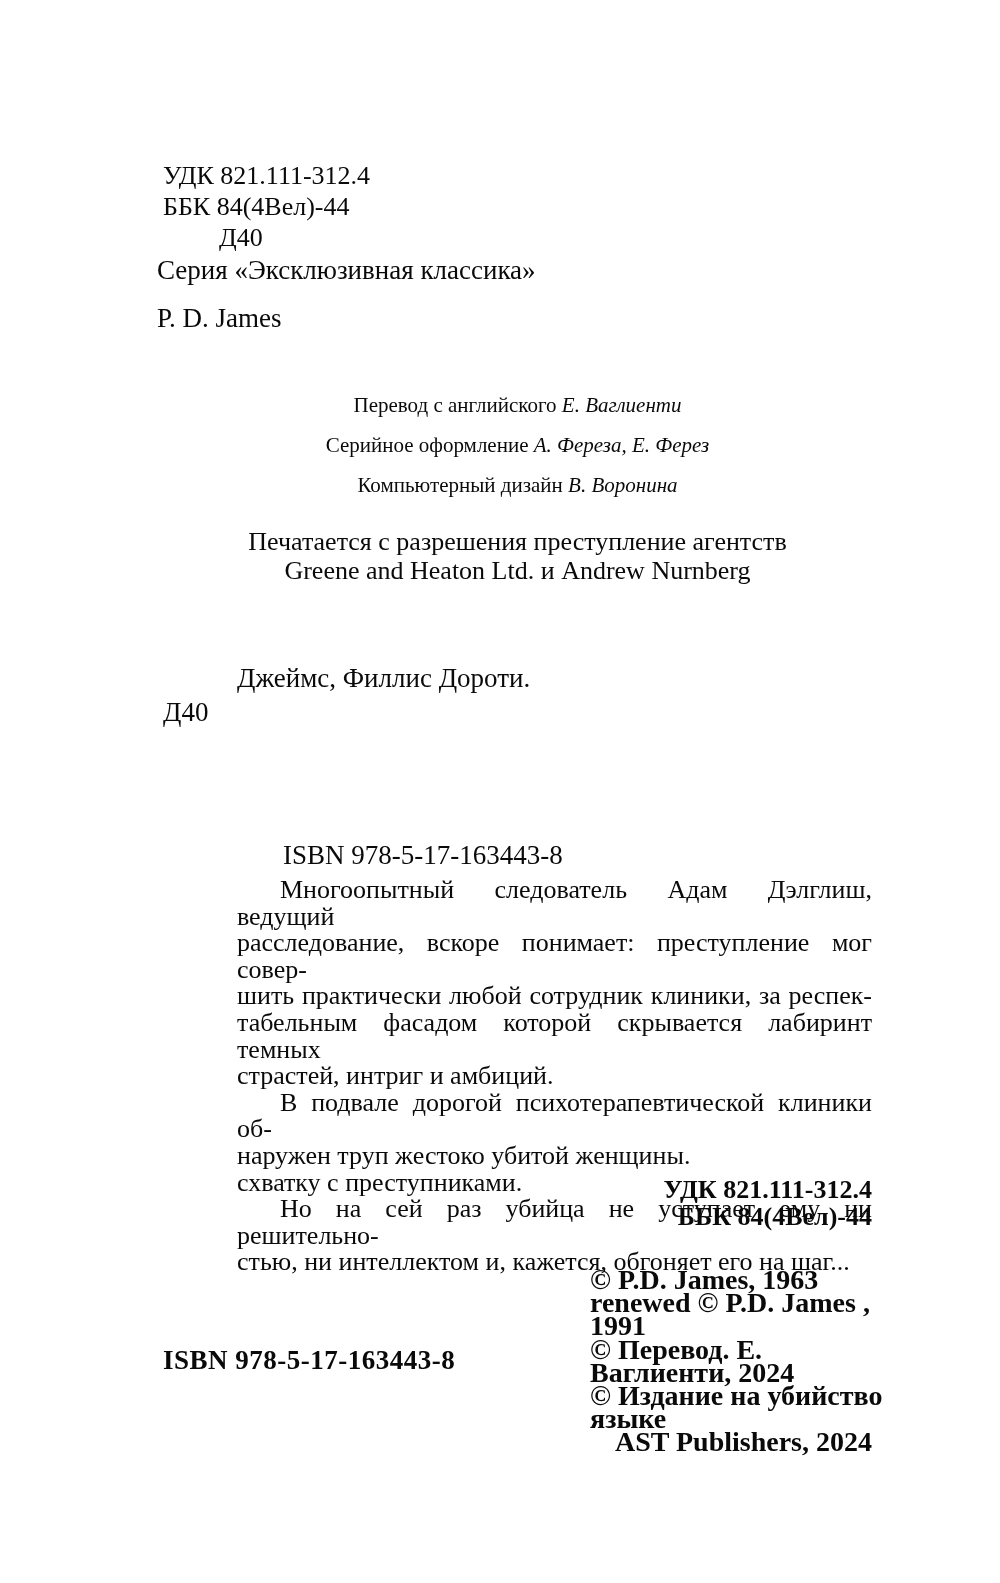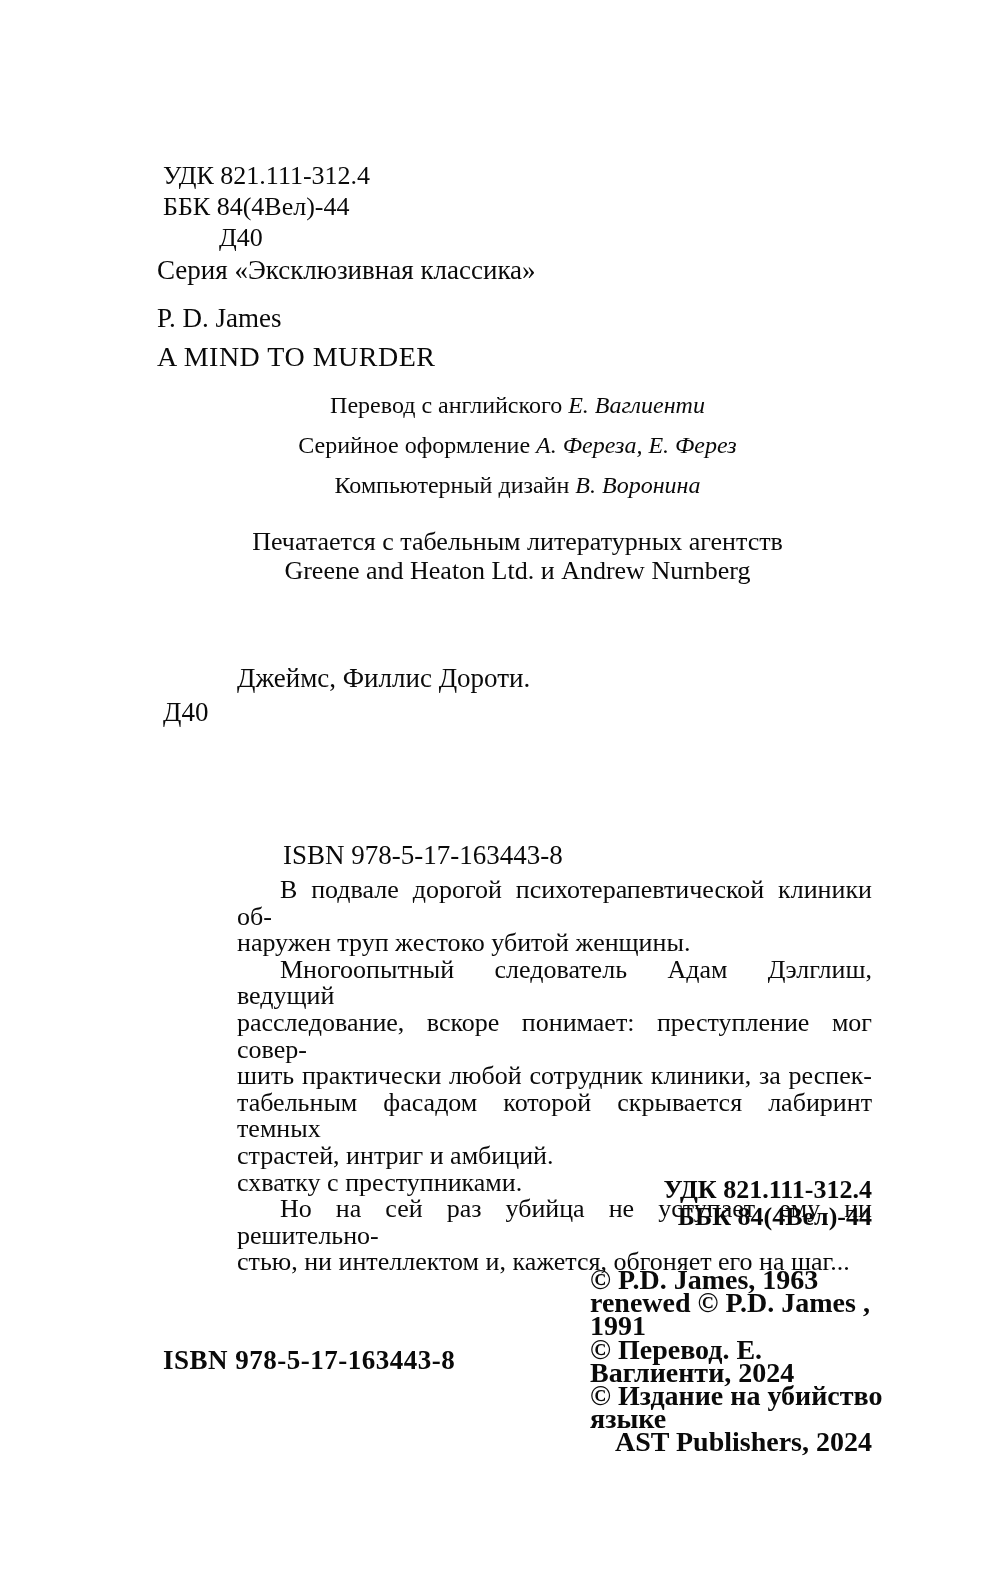--- a/index.html
+++ b/index.html
@@ -21,21 +21,21 @@
   .top-codes { left: 163px; top: 160px; font-size: 26px; line-height: 31px; }
   .top-codes .line.last { padding-left: 56px; }
 
   
   .series-block { left: 157px; top: 250px; width: 709px; text-align: left; }
   .series-block .series-line  { font-size: 27px; height: 40px; line-height: 40px; }
   .series-block .author-line  { font-size: 27px; height: 40px; line-height: 40px; margin-top: 8px; }
   .series-block .title-line   { font-size: 28px; height: 38px; line-height: 38px; letter-spacing: 0.5px; }
 
   
-  .credits-block { left: 163px; top: 385px; width: 709px; text-align: center; font-size: 24px; }
+  .credits-block { left: 163px; top: 385px; width: 709px; text-align: center; font-size: 21px; }
   .credits-block .credit-line { height: 40px; line-height: 40px; }
   .credits-block .credit-name { font-style: italic; }
 
   
   .permission-block { left: 163px; top: 527px; width: 709px; text-align: center;
                       font-size: 26px; line-height: 29px; }
 
   
   .catalog-block { left: 163px; top: 662px; width: 709px; font-size: 27px; line-height: 32.5px; }
   .catalog-heading { margin-left: 74px; font-weight: normal; }
@@ -68,58 +68,57 @@
 
 <div class="block top-codes">
     <div class="line first">УДК 821.111-312.4</div>
     <div class="line">ББК 84(4Вел)-44</div>
     <div class="line last">Д40</div>
   </div>
 
 <div class="block series-block">
   <div class="series-line">Серия «Эксклюзивная классика»</div>
   <div class="author-line">P. D. James</div>
-  <div class="title-line">A MIND TO MURDER</div>
 </div>
 
 <div class="block credits-block">
   <div class="credit-line">
     <span>Перевод с английского </span><span class="credit-name">Е. Ваглиенти</span>
   </div>
   <div class="credit-line">
     <span>Серийное оформление </span><span class="credit-name">А. Фереза, Е. Ферез</span>
   </div>
   <div class="credit-line">
     <span>Компьютерный дизайн </span><span class="credit-name">В. Воронина</span>
   </div>
 </div>
 
 <div class="block permission-block">
-    <div class="line first">Печатается с табельным литературных агентств</div>
+    <div class="line first">Печатается с разрешения преступление агентств</div>
     <div class="line last">Greene and Heaton Ltd. и Andrew Nurnberg</div>
   </div>
 
 <div class="block catalog-block">
   <div class="catalog-heading">Джеймс, Филлис Дороти.</div>
   <div class="catalog-code">Д40</div>
 </div>
 
 <div class="block isbn-mid">ISBN 978-5-17-163443-8</div>
 
 <div class="block annotation-block just">
     <div class="para">
-      <div class="line first">В подвале дорогой психотерапевтической клиники об-</div>
-      <div class="line last">наружен труп жестоко убитой женщины.</div>
-    </div>
-    <div class="para">
       <div class="line first">Многоопытный следователь Адам Дэлглиш, ведущий</div>
       <div class="line">расследование, вскоре понимает: преступление мог совер-</div>
       <div class="line">шить практически любой сотрудник клиники, за респек-</div>
       <div class="line">табельным фасадом которой скрывается лабиринт темных</div>
       <div class="line last">страстей, интриг и амбиций.</div>
+    </div>
+    <div class="para">
+      <div class="line first">В подвале дорогой психотерапевтической клиники об-</div>
+      <div class="line last">наружен труп жестоко убитой женщины.</div>
     </div>
     <div class="para">
       <div class="line last">схватку с преступниками.</div>
     </div>
     <div class="para">
       <div class="line first">Но на сей раз убийца не уступает ему ни решительно-</div>
       <div class="line last">стью, ни интеллектом и, кажется, обгоняет его на шаг...</div>
     </div>
   </div>
 

